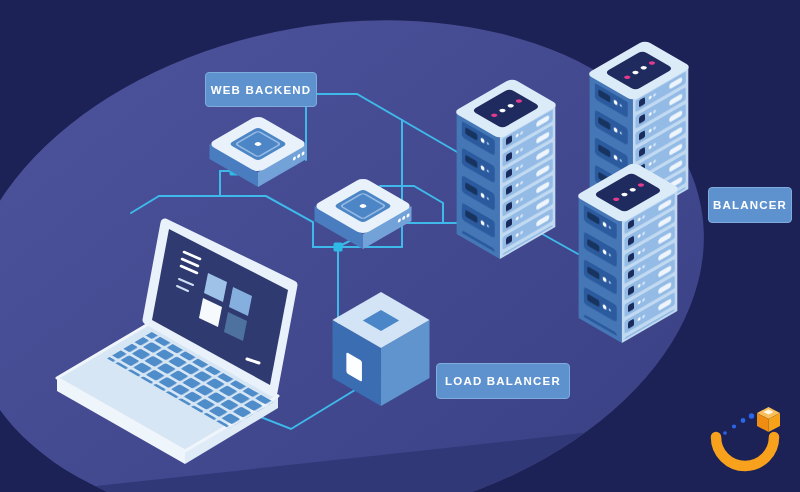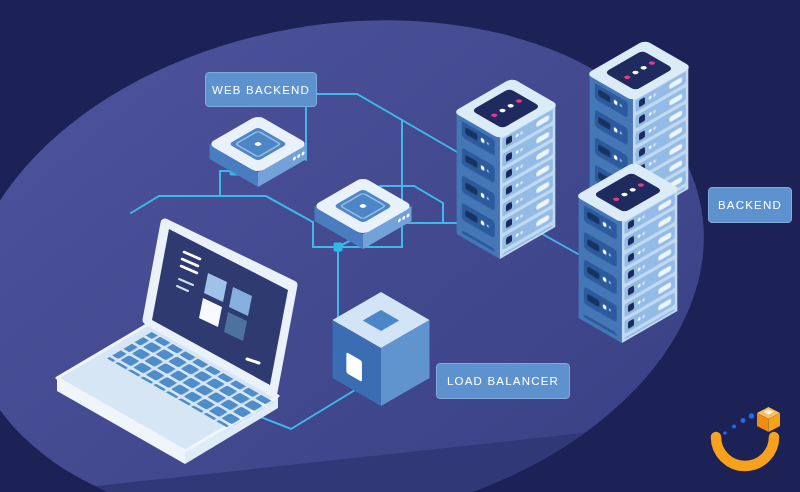--- a/index.html
+++ b/index.html
@@ -2,21 +2,21 @@
 <html><head>
 <meta charset="utf-8">
 <style>
   html,body{margin:0;padding:0;}
   body{width:800px;height:492px;overflow:hidden;background:#1d2256;
        font-family:"Liberation Sans", sans-serif;}
   .stage{position:relative;width:800px;height:492px;}
   .stage svg{position:absolute;left:0;top:0;}
   .label{position:absolute;display:flex;align-items:center;justify-content:center;
          background:#5e92cf;border:1px solid #7fabdd;border-radius:4px;
-         color:#ffffff;font-weight:normal;font-size:11.5px;letter-spacing:1.2px;
+         color:#ffffff;font-weight:bold;font-size:11.5px;letter-spacing:1.2px;
          text-align:right;user-select:none;}
   .label-web{left:205px;top:72px;width:110px;height:33px;}
   .label-lb{left:436px;top:343px;width:132px;height:34px;margin-top:20px;}
   .label-db{left:708px;top:187px;width:82px;height:34px;}
 </style>
 </head>
 <body>
 
 <div class="stage">
 
@@ -166,15 +166,15 @@
       <polygon points="768.5,407 780,413 768.5,419 757,413" fill="#f9c05a"></polygon>
       <polygon points="757,413 768.5,419 768.5,432 757,426" fill="#ee8d12"></polygon>
       <polygon points="768.5,419 780,413 780,426 768.5,432" fill="#f7a319"></polygon>
       <polygon points="768.5,409.5 773.5,412 768.5,414.5 763.5,412" fill="#fff8ec"></polygon>
     </g>
   </g>
 </svg>
 
 <div class="label label-web">WEB BACKEND</div>
 <div class="label label-lb">LOAD BALANCER</div>
-<div class="label label-db">BACKEND</div>
+<div class="label label-db">BALANCER</div>
 
 </div>
 
 </body></html>

